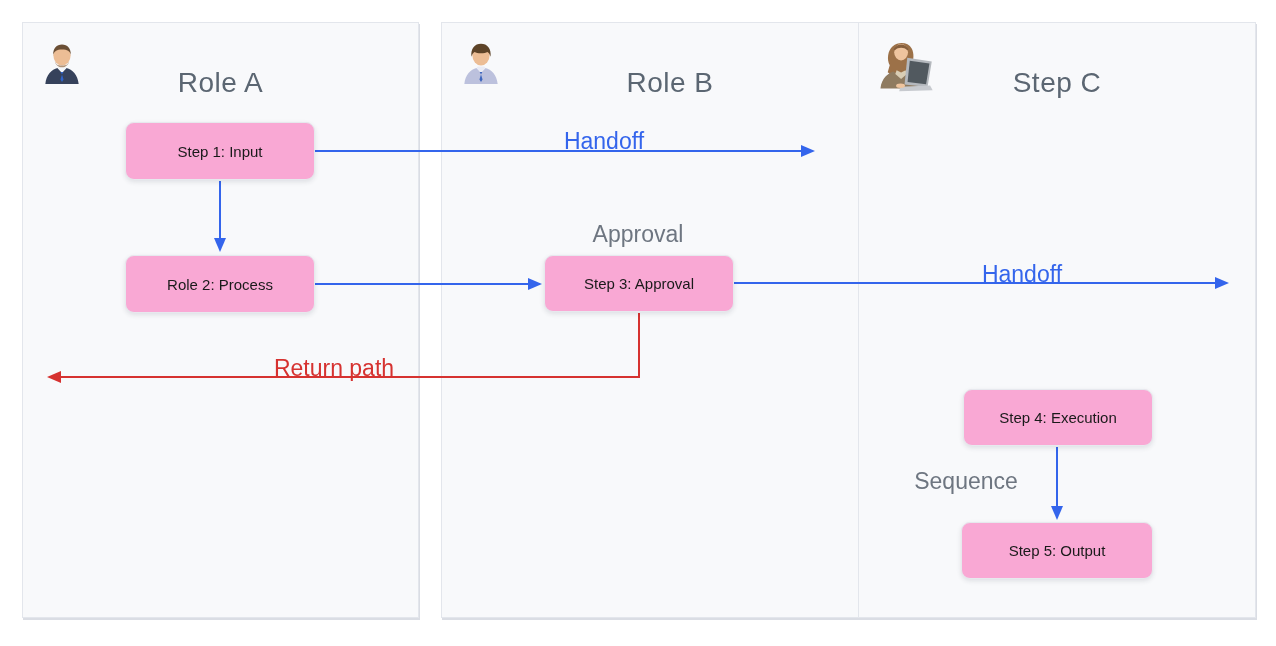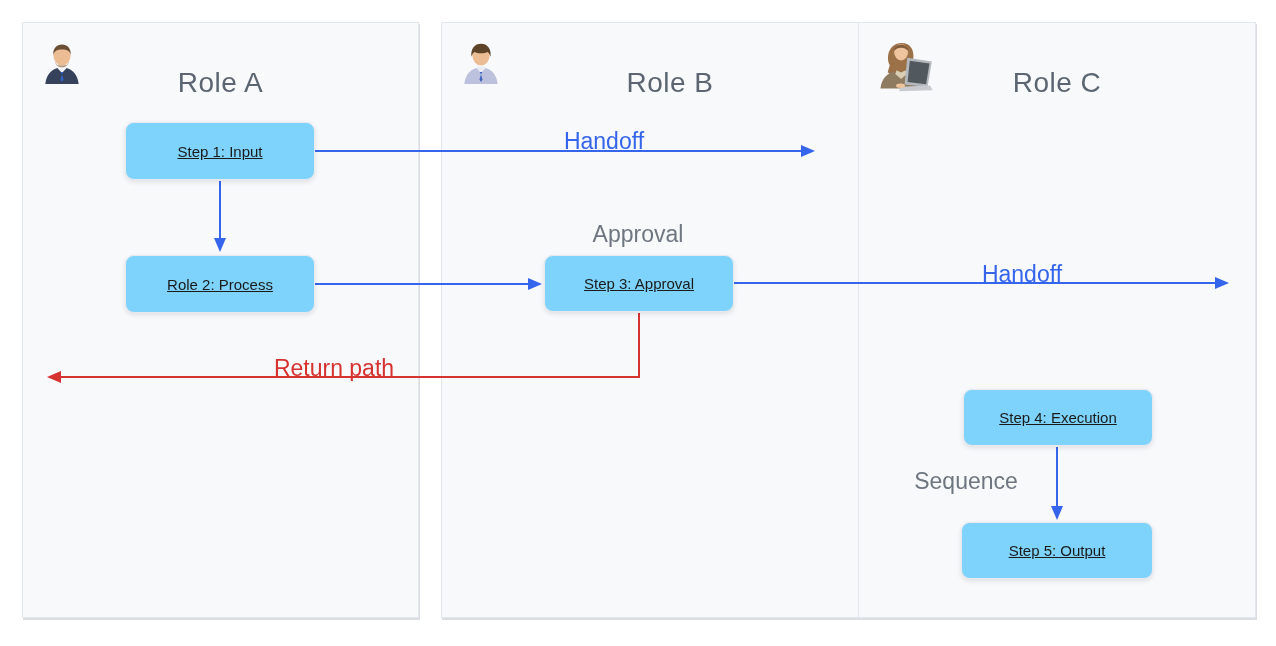--- a/index.html
+++ b/index.html
@@ -15,26 +15,25 @@
   .lane-title{
     position:absolute;top:44px;left:0;width:100%;
     text-align:center;font-size:28px;letter-spacing:.5px;
     color:var(--lane-title-gray,#5b6672);
   }
   .avatar{position:absolute;left:14px;top:13px;width:50px;height:52px;}
   .avatar.wide{width:72px;height:58px;left:10px;top:12px;}
 
   .step{
     position:absolute;
-    background:#7dd3fc;border:1px solid #e7e9ee;border-radius:9px;
+    background:#f9a8d4;border:1px solid #e7e9ee;border-radius:9px;
     box-shadow:0 2px 5px rgba(30,40,60,.12);
     display:flex;align-items:center;justify-content:center;
     font-size:15px;color:var(--node-text,#1a1a1a);
     box-sizing:border-box;
-    text-decoration:underline;
   }
 
   #edges{position:absolute;left:0;top:0;pointer-events:none;}
   .edge{fill:none;stroke-width:2px;}
   .edge-blue{stroke:var(--flow-blue,#3465ec);}
   .edge-red{stroke:var(--return-red,#d63230);}
   .mk-blue{fill:var(--flow-blue,#3465ec);}
   .mk-red{fill:var(--return-red,#d63230);}
 
   .edge-label{
@@ -78,21 +77,21 @@
       <path d="M21 10c5.5-4.5 14-3.5 17 2 2.3 4.2 2 10.5-.3 15.2l1.8 6.3-4.5 3.5H21l-4.5-3.5 1.8-6.3C15.5 22 16.5 13.7 21 10z" fill="#9c7148"></path>
       <ellipse cx="28.5" cy="15.5" rx="6.2" ry="7.4" fill="#eec49e"></ellipse>
       <path d="M22.3 12.2c1.6-2.6 3.6-3.7 6.2-3.7s4.6 1.1 6.2 3.7c.8 1.3-.2 2-.9 1.2-1.4-1.4-3-2-5.3-2s-3.9.6-5.3 2c-.7.8-1.7.1-.9-1.2z" fill="#855e3c"></path>
       <path d="M10 48c1-9.5 6.8-13.7 11.5-15.3l7 3.6 7-3.6C40.2 34.3 46 38.5 47 48z" fill="#8f7b60"></path>
       <path d="M24.5 31.5l4 2.1 4-2.1 1.2 3.4-5.2 4.6-5.2-4.6z" fill="#d9cdb4"></path>
       <path d="M34 20.5l22 3.2-3.8 23-20.6-2.4z" fill="#b4b8bd"></path>
       <path d="M36.3 23l17.6 2.6-3 18.5-16.6-1.9z" fill="#51595f"></path>
       <path d="M28 46.5l26.5-1.2 2.3 4.2-30 1z" fill="#c7cacf"></path>
       <ellipse cx="28" cy="45.5" rx="4" ry="2" fill="#eec49e"></ellipse>
     </svg>
-    <div class="lane-title">Role C</div>
+    <div class="lane-title">Step C</div>
   </div>
 
   <svg id="edges" width="1276" height="646">
     <defs>
       <marker id="ab" viewBox="0 0 14 12" refX="2" refY="6" markerWidth="14" markerHeight="12" markerUnits="userSpaceOnUse" orient="auto">
         <path class="mk-blue" d="M0 0 L14 6 L0 12 z"></path>
       </marker>
       <marker id="ar" viewBox="0 0 14 12" refX="2" refY="6" markerWidth="14" markerHeight="12" markerUnits="userSpaceOnUse" orient="auto">
         <path class="mk-red" d="M0 0 L14 6 L0 12 z"></path>
       </marker>

